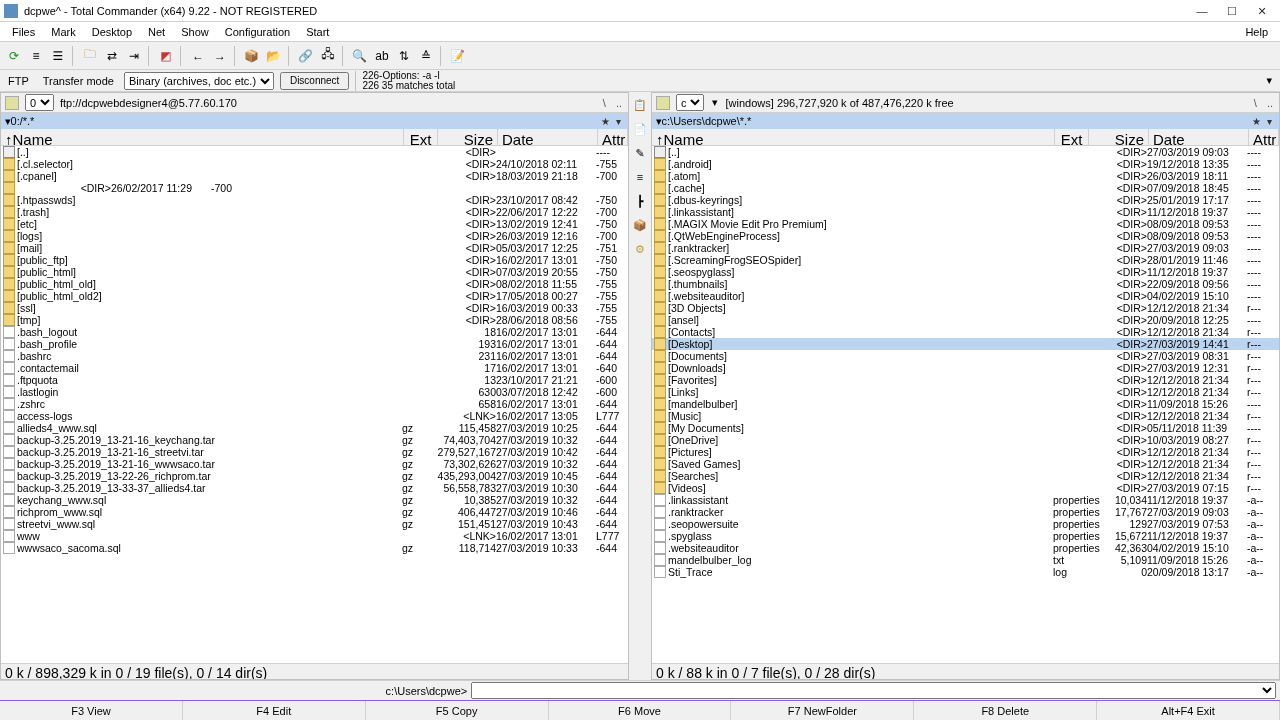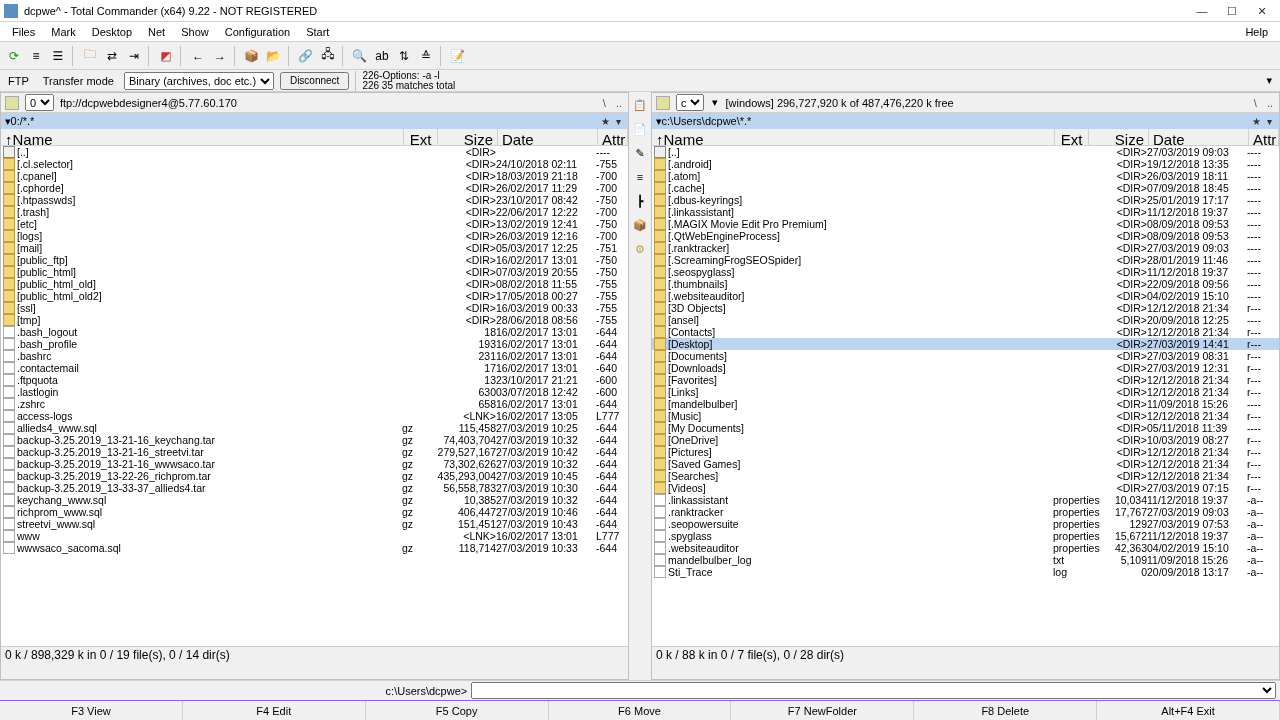--- a/index.html
+++ b/index.html
@@ -44,21 +44,21 @@
   .row.sel { background: #bcd4ef; }
   .row .ic { width: 12px; height: 12px; margin-right: 2px; display: inline-block; }
   .ic-fld { background: #f3d679; border: 1px solid #c0a040; }
   .ic-file { background: #fff; border: 1px solid #aaa; }
   .ic-up { background: #eee; border: 1px solid #888; }
   .row .n { flex: 1; overflow: hidden; text-overflow: ellipsis; }
   .row .e { width: 34px; }
   .row .s { width: 60px; text-align: right; }
   .row .d { width: 100px; }
   .row .a { width: 30px; }
-  .statusline { height: 33px; background: #f0f0f0; border-top: 1px solid #d0d0d0; padding: 1px 4px; font-size: 12px; }
+  .statusline { height: 16px; background: #f0f0f0; border-top: 1px solid #d0d0d0; padding: 1px 4px; font-size: 14px; }
   .cmdbar { height: 20px; display: flex; align-items: center; background: #f0f0f0; border-top: 1px solid #d0d0d0; padding: 2px 4px; font-size: 11px; }
   .cmdbar .prompt { padding-right: 4px; }
   .cmdbar select { flex: 1; font-size: 11px; height:17px; }
   .fkeys { height: 20px; display: flex; background: #f0f0f0; border-top: 1px solid #8b5cf6; }
   .fkeys .fk { flex: 1; text-align: center; line-height: 20px; font-size: 11px; border-right: 1px solid #d0d0d0; cursor: pointer; }
   .filelist::-webkit-scrollbar{width:16px}
   .filelist::-webkit-scrollbar-thumb{background:#c0c0c0;border:1px solid #a0a0a0}
 </style>
 </head>
 <body>
@@ -162,21 +162,20 @@
         <div class="row">
           <span class="ic ic-fld"></span>
           <span class="n">[.cpanel]</span>
           <span class="e"></span>
           <span class="s">&lt;DIR&gt;</span>
           <span class="d">18/03/2019 21:18</span>
           <span class="a">-700</span>
         </div>
         <div class="row">
           <span class="ic ic-fld"></span>
-          <span class="n">[.cphorde]</span>
           <span class="e"></span>
           <span class="s">&lt;DIR&gt;</span>
           <span class="d">26/02/2017 11:29</span>
           <span class="a">-700</span>
         </div>
         <div class="row">
           <span class="ic ic-fld"></span>
           <span class="n">[.htpasswds]</span>
           <span class="e"></span>
           <span class="s">&lt;DIR&gt;</span>

